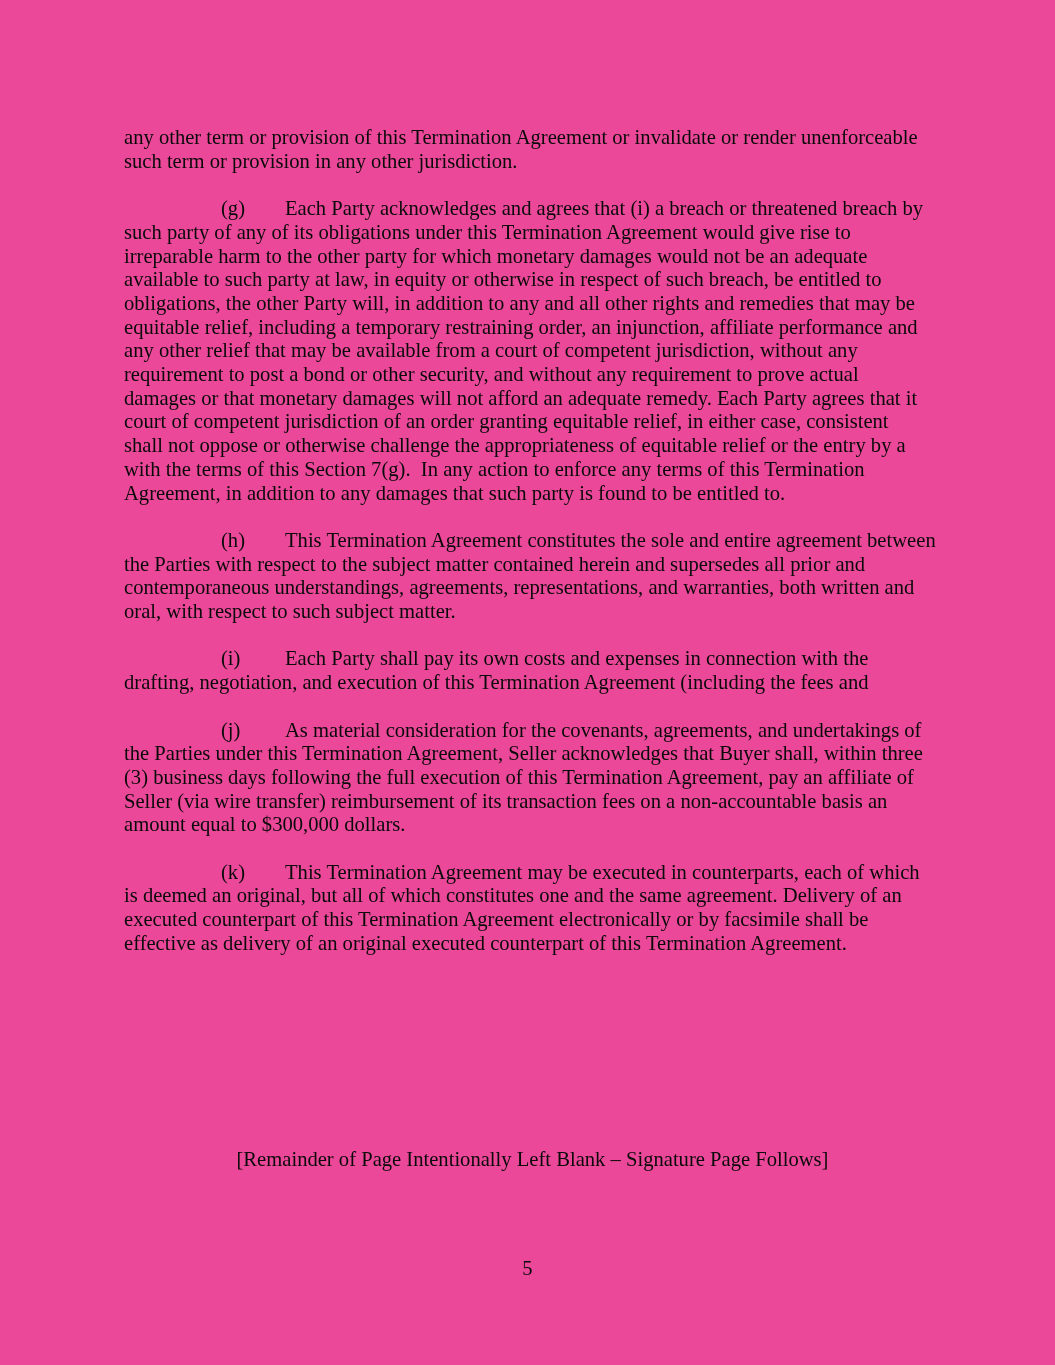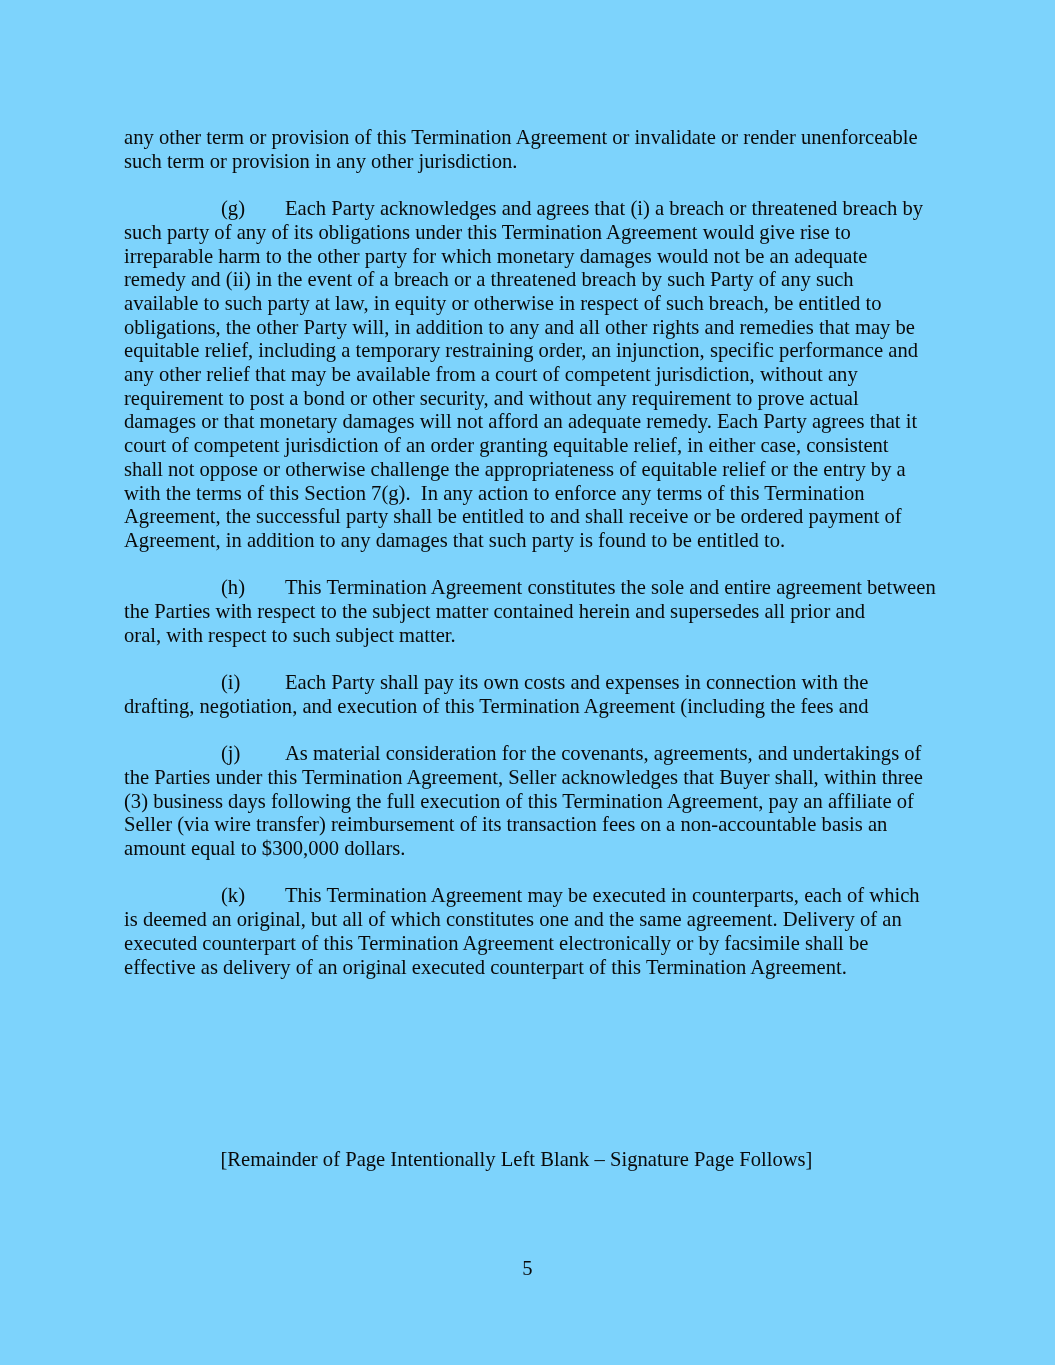--- a/index.html
+++ b/index.html
@@ -4,21 +4,21 @@
 <style>
   html, body {
     margin: 0;
     padding: 0;
     background: #ffffff;
   }
   .page {
     position: relative;
     width: 1055px;
     height: 1365px;
-    background: #7dd3fc;
+    background: #ec4899;
     overflow: hidden;
     font-family: "Liberation Serif", "DejaVu Serif", serif;
     color: #0a0a0a;
   }
   .doc-body {
     position: absolute;
     left: 124px;
     top: 126px;
     width: 840px;
     font-size: 20.6px;
@@ -35,21 +35,21 @@
   }
   .para-label {
     display: inline-block;
     margin-left: 97px;
     width: 64px;
     white-space: pre;
   }
   .remainder-note {
     position: absolute;
     top: 1148px;
-    left: 0;
+    left: 16px;
     width: 1033px;
     text-align: center;
     font-size: 20.6px;
     line-height: 23.7px;
     white-space: pre;
   }
   .page-number {
     position: absolute;
     top: 1257px;
     left: 0;
@@ -65,36 +65,35 @@
 <div class="page">
   <div class="doc-body" id="doc-body">
       <div class="paragraph">
         <div class="line">any other term or provision of this Termination Agreement or invalidate or render unenforceable</div>
         <div class="line">such term or provision in any other jurisdiction.</div>
       </div>
       <div class="paragraph">
         <div class="line"><span class="para-label">(g)</span>Each Party acknowledges and agrees that (i) a breach or threatened breach by</div>
         <div class="line">such party of any of its obligations under this Termination Agreement would give rise to</div>
         <div class="line">irreparable harm to the other party for which monetary damages would not be an adequate</div>
-        <div class="line">remedy and (ii) in the event of a breach or a threatened breach by such Party of any such</div>
         <div class="line">available to such party at law, in equity or otherwise in respect of such breach, be entitled to</div>
         <div class="line">obligations, the other Party will, in addition to any and all other rights and remedies that may be</div>
-        <div class="line">equitable relief, including a temporary restraining order, an injunction, specific performance and</div>
+        <div class="line">equitable relief, including a temporary restraining order, an injunction, affiliate performance and</div>
         <div class="line">any other relief that may be available from a court of competent jurisdiction, without any</div>
         <div class="line">requirement to post a bond or other security, and without any requirement to prove actual</div>
         <div class="line">damages or that monetary damages will not afford an adequate remedy. Each Party agrees that it</div>
         <div class="line">court of competent jurisdiction of an order granting equitable relief, in either case, consistent</div>
         <div class="line">shall not oppose or otherwise challenge the appropriateness of equitable relief or the entry by a</div>
         <div class="line">with the terms of this Section 7(g).  In any action to enforce any terms of this Termination</div>
-        <div class="line">Agreement, the successful party shall be entitled to and shall receive or be ordered payment of</div>
         <div class="line">Agreement, in addition to any damages that such party is found to be entitled to.</div>
       </div>
       <div class="paragraph">
         <div class="line"><span class="para-label">(h)</span>This Termination Agreement constitutes the sole and entire agreement between</div>
         <div class="line">the Parties with respect to the subject matter contained herein and supersedes all prior and</div>
+        <div class="line">contemporaneous understandings, agreements, representations, and warranties, both written and</div>
         <div class="line">oral, with respect to such subject matter.</div>
       </div>
       <div class="paragraph">
         <div class="line"><span class="para-label">(i)</span>Each Party shall pay its own costs and expenses in connection with the</div>
         <div class="line">drafting, negotiation, and execution of this Termination Agreement (including the fees and</div>
       </div>
       <div class="paragraph">
         <div class="line"><span class="para-label">(j)</span>As material consideration for the covenants, agreements, and undertakings of</div>
         <div class="line">the Parties under this Termination Agreement, Seller acknowledges that Buyer shall, within three</div>
         <div class="line">(3) business days following the full execution of this Termination Agreement, pay an affiliate of</div>

